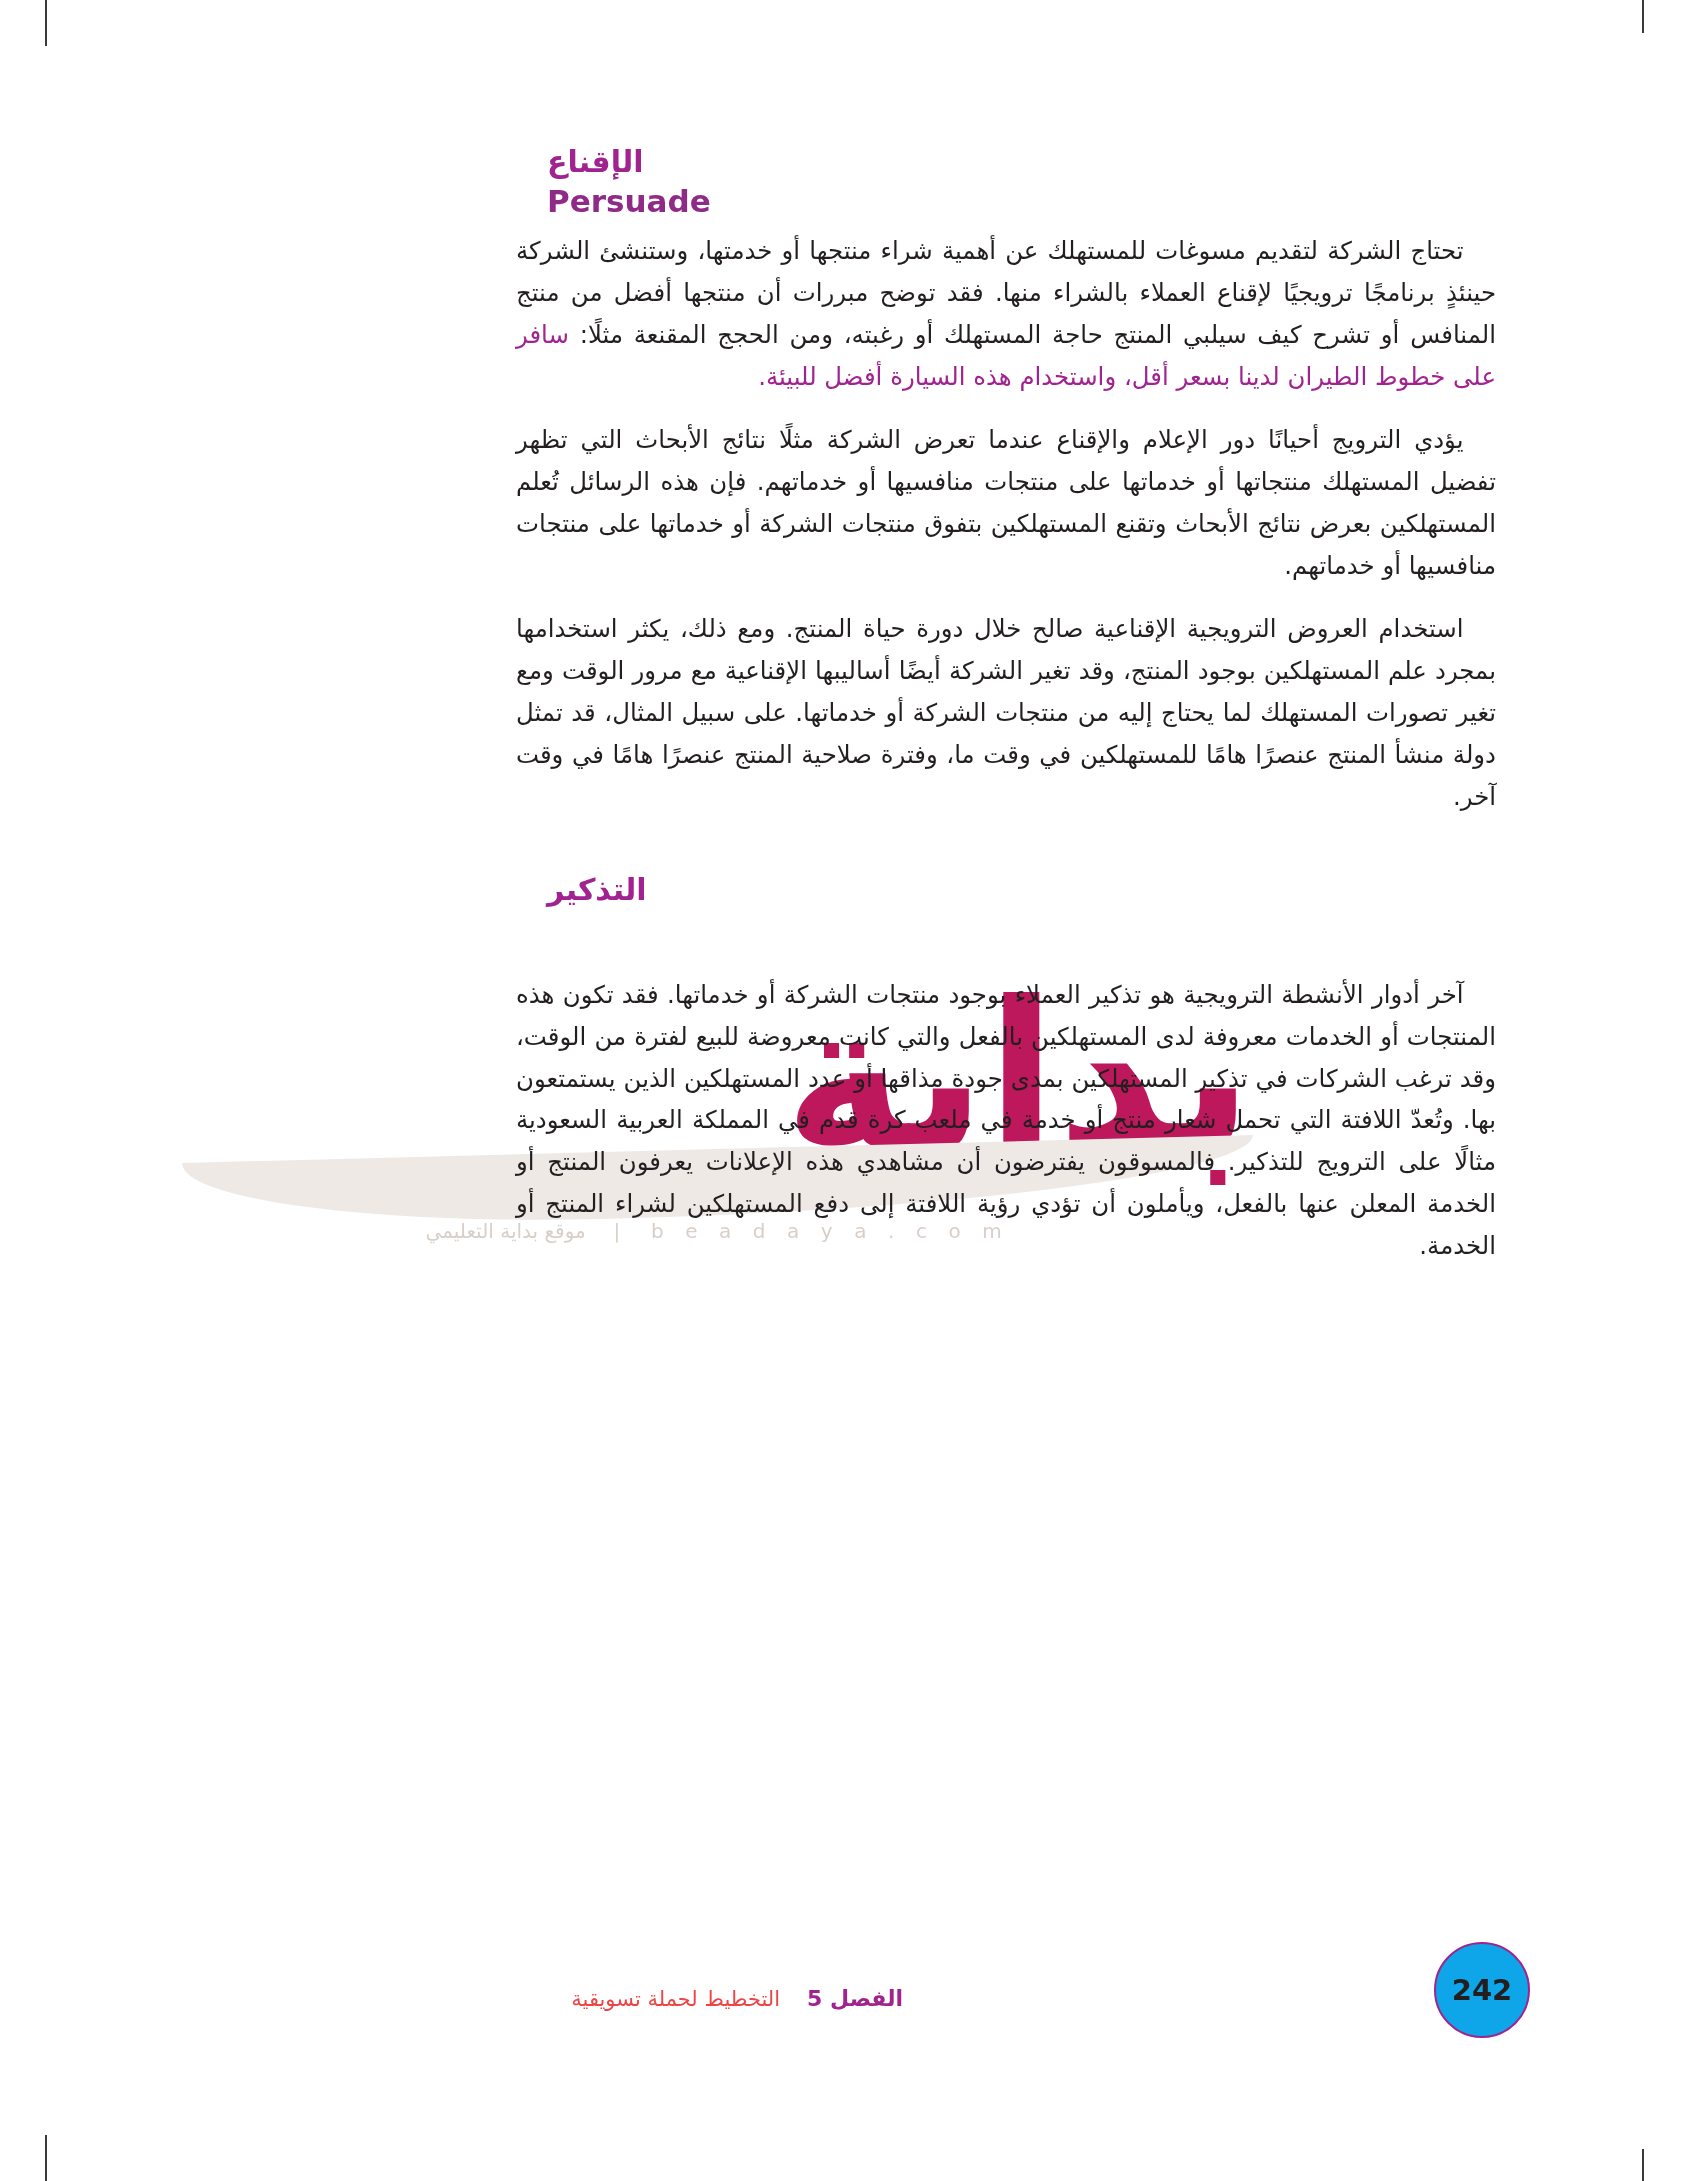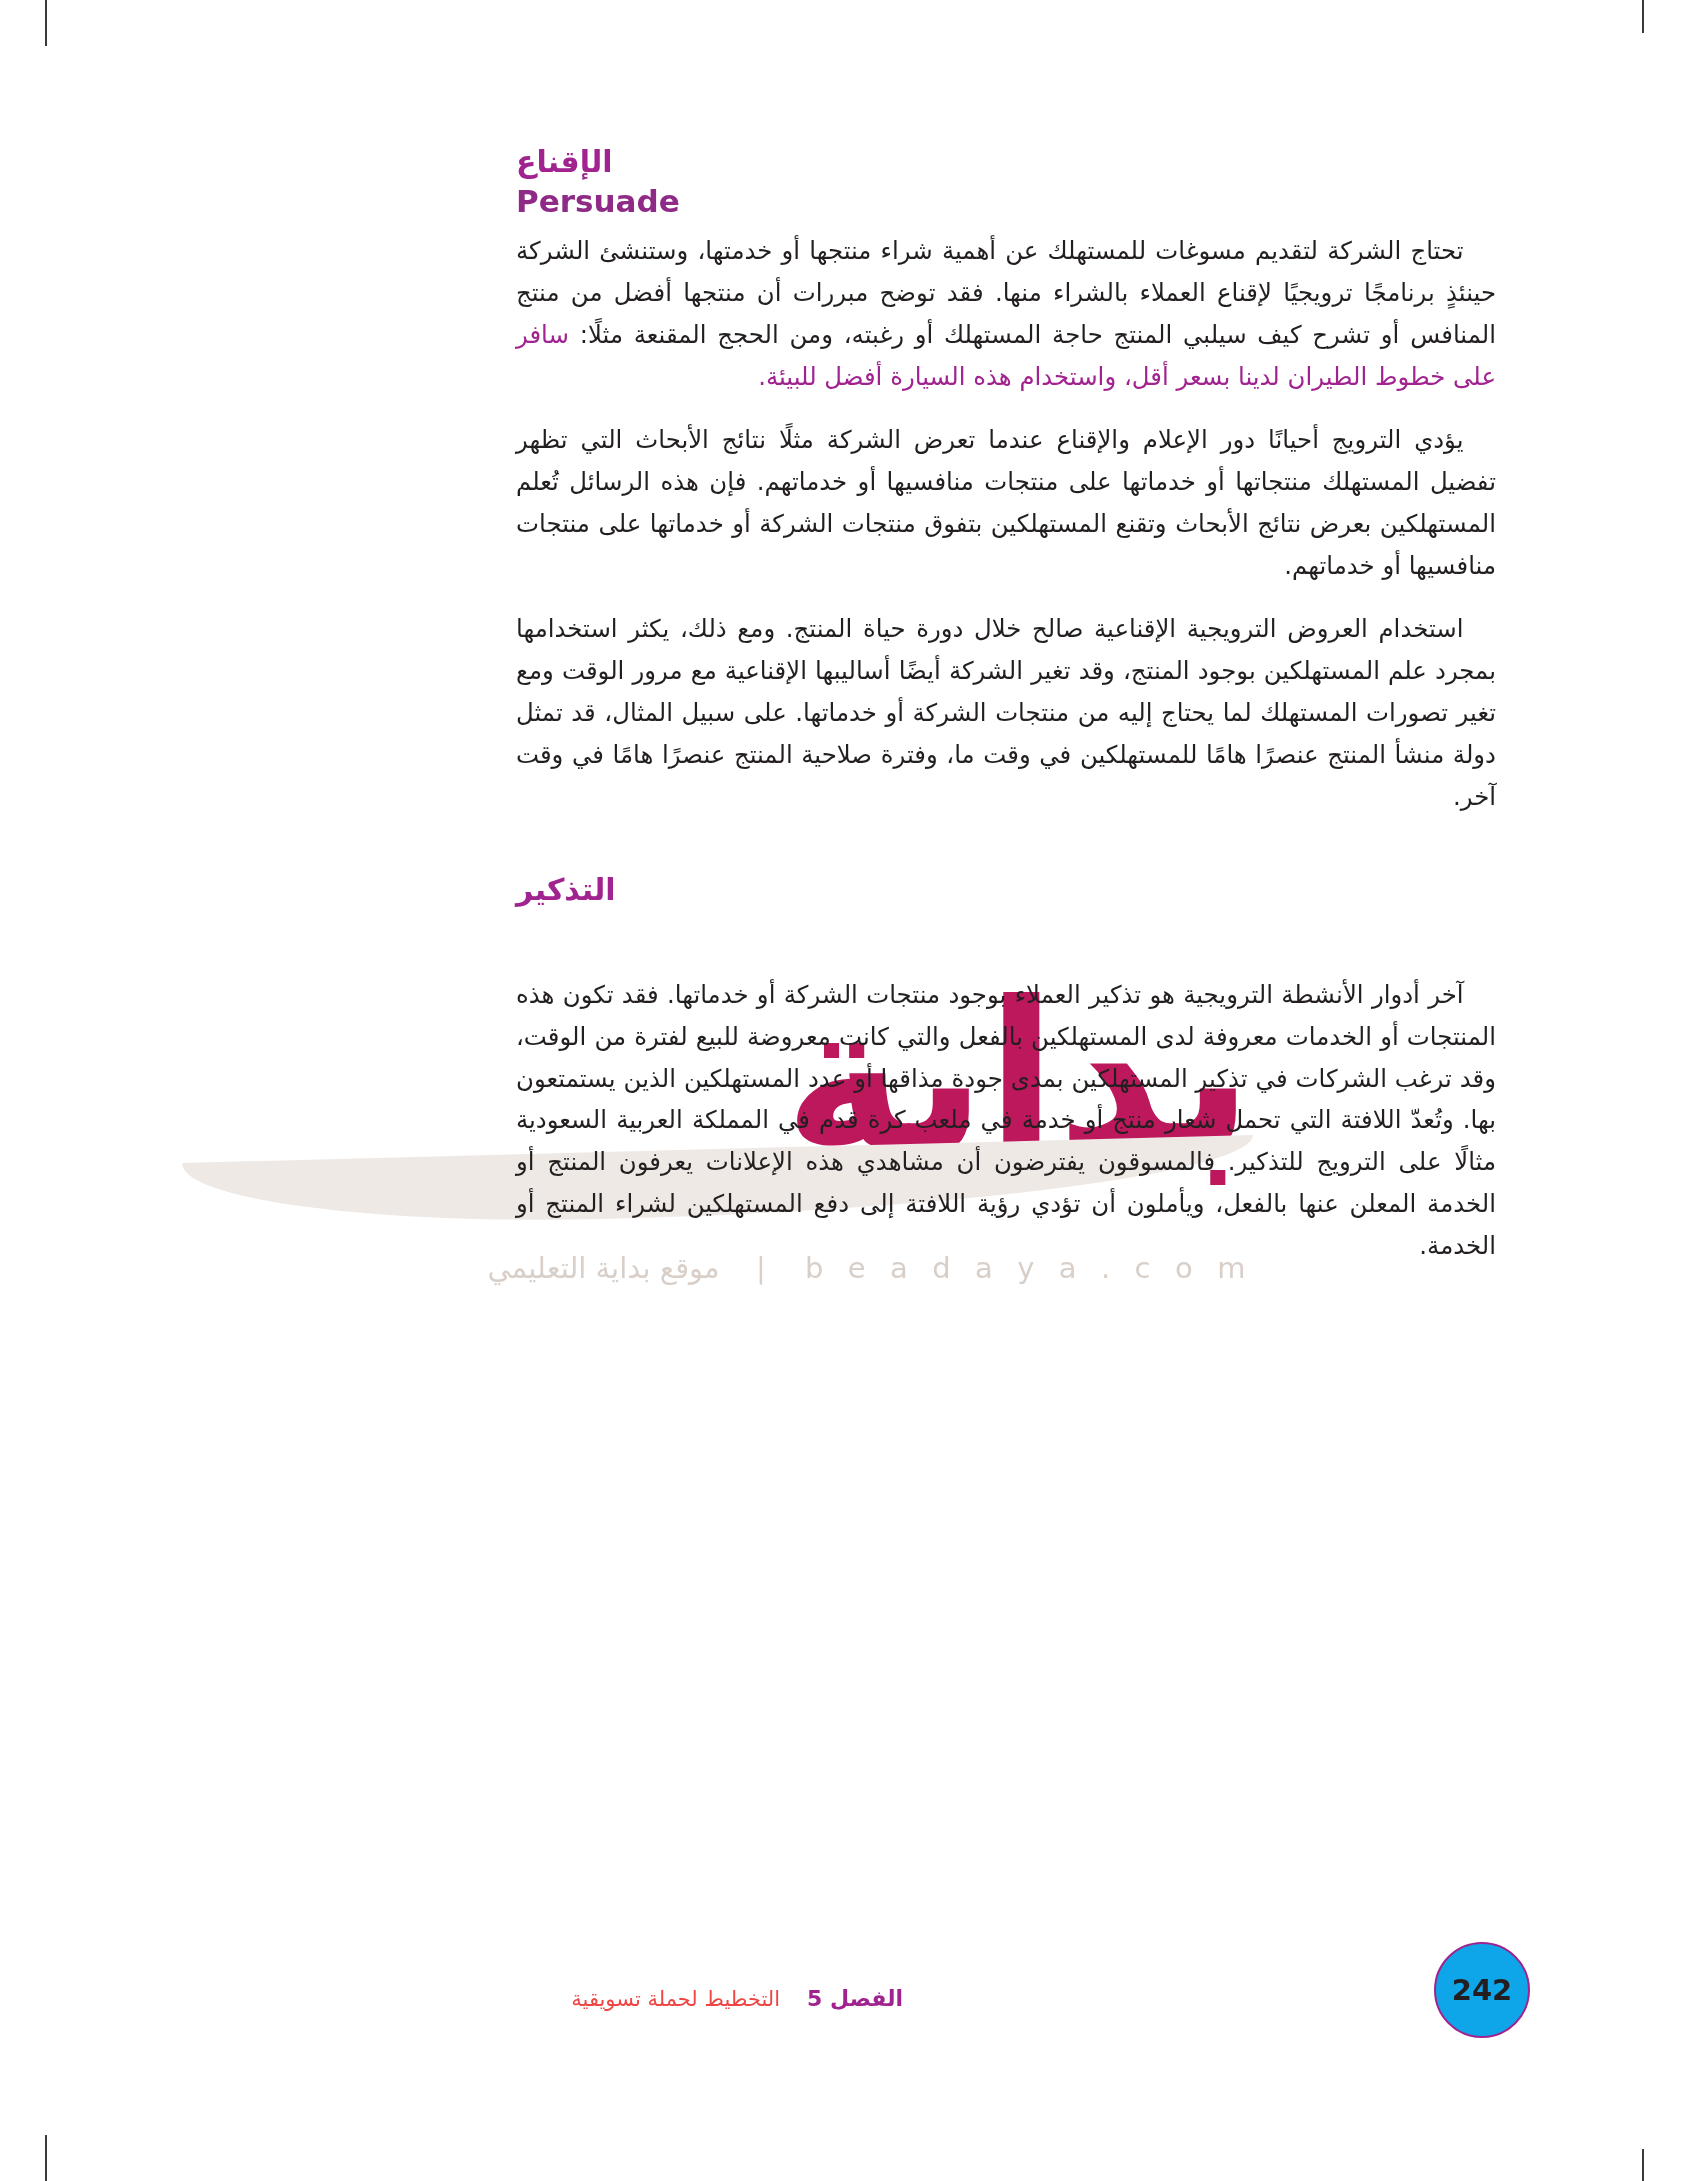--- a/index.html
+++ b/index.html
@@ -56,42 +56,43 @@
     height: 67px;
     background: #efe9e6;
     border-radius: 0 0 60% 40% / 0 0 100% 100%;
     transform: skewY(-1.5deg);
   }
   .wm-sub {
     position: absolute;
     left: 0;
     top: 244px;
     width: 1071px;
-    font-size: 29px;
+    text-align: center;
+    font-size: 20px;
     letter-spacing: 2.9px;
     color: #d9cfc9;
     direction: rtl;
-    margin-top: 32px;
   }
   .wm-sub .lat { letter-spacing: 7.6px; }
 
   
   .page-content {
     position: absolute;
     right: 196px;
     top: 143px;
     width: 980px;
     direction: rtl;
     text-align: justify;
   }
 
   .section-head {
     text-align: left;
     direction: rtl;
     margin-bottom: 9.6px;
+    margin-left: 31px;
   }
   .head-ar {
     font-size: 30px;
     font-weight: bold;
     color: #a0238f;
     letter-spacing: 1px;
     line-height: 1.25;
     text-align: left;
   }
   .head-en {

